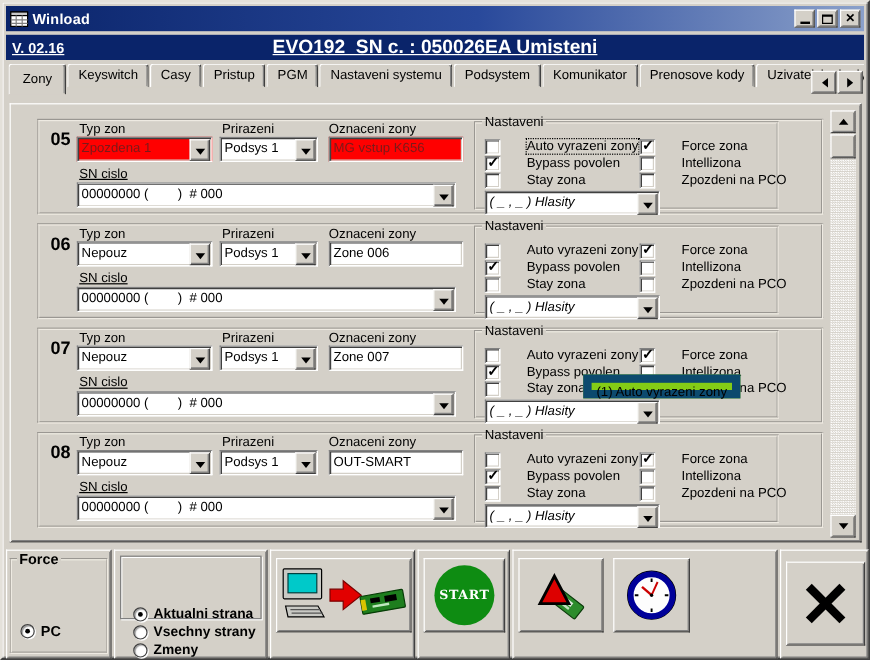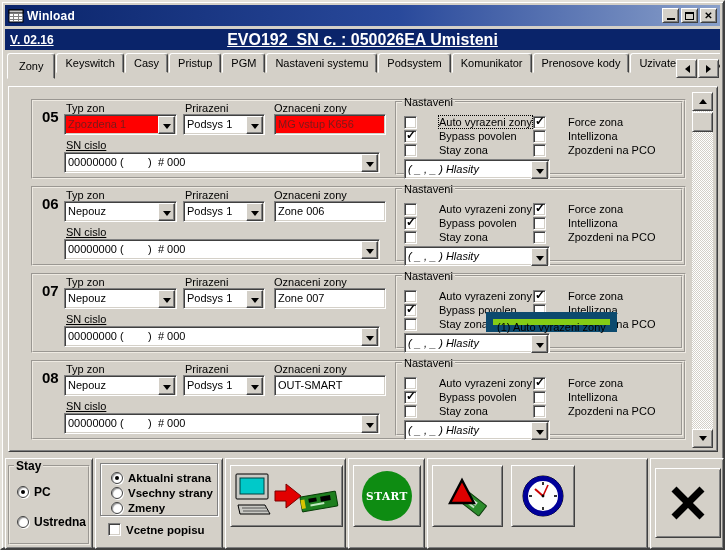--- a/index.html
+++ b/index.html
@@ -90,21 +90,21 @@
   }
   .arr { width:0; height:0; border:4px solid transparent; border-top:5px solid #000; margin-top:7px; }
   .typ-combo { left:31px; top:13px; width:113px; }
   .pri-combo { left:150px; top:13px; width:82px; }
   .sn-combo  { left:31px; top:51px; width:316px; }
   .textfield { position:absolute; left:241px; top:13px; width:112px; height:21px; padding:3px 3px 0; white-space:pre; overflow:hidden; }
   .combo.hl { background:#ff0000; }
   .combo.hl .combo-text { color:#7a1a1a; }
   .textfield.hl { background:#ff0000; color:#7a1a1a; }
 
-  .nastaveni { position:absolute; left:362px; top:-5px; width:288px; height:79px; margin:0; padding:0; background:#d4d0c8; }
+  .nastaveni { position:absolute; left:362px; top:-5px; width:254px; height:79px; margin:0; padding:0; background:#d4d0c8; }
   .nastaveni legend { font-size:11px; margin-left:5px; padding:0 2px; }
   .cbrow { position:absolute; display:flex; align-items:center; gap:22px; height:14px; white-space:nowrap; }
   .c1r1{left:7px;top:7px} .c1r2{left:7px;top:21px} .c1r3{left:7px;top:35px}
   .c2r1{left:136px;top:7px} .c2r2{left:136px;top:21px} .c2r3{left:136px;top:35px}
   .cb { width:13px; height:13px; position:relative; flex:none; }
   .cb.on::after { content:"✓"; position:absolute; left:1px; top:-2px; font-size:12px; font-weight:bold; line-height:12px; }
   .focus-dotted { outline:1px dotted #000; }
   .hlasity-combo { left:7px; top:51px; width:146px; height:20px;font-style:italic; }
 
   .tooltip {
@@ -125,21 +125,21 @@
   .tri-down { width:0;height:0;border:4px solid transparent;border-top:5px solid #000;margin-top:4px; }
   .sb-thumb { position:absolute; left:0; top:20px; width:21px; height:20px; }
 
   
   .bottom { position:absolute; left:3px; top:456px; width:719px; height:91px; display:flex; gap:2px; }
   .sec { position:relative; flex:none; height:91px; }
   .sec-zdroj { width:88px; } .sec-scope { width:128px; } .sec-transfer { width:121px; }
   .sec-start { width:77px; } .sec-icons { flex:1; } .sec-close { width:74px; }
   .zdroj-fs { position:absolute; left:2px; top:0px; right:2px; bottom:3px; margin:0; padding:0; }
   .zdroj-fs legend { font-weight:bold; font-size:12px; margin-left:4px; padding:0 2px; }
-  .rbrow { position:absolute; display:flex; align-items:center; gap:5px; white-space:nowrap; }
+  .rbrow { position:absolute; display:flex; align-items:center; gap:5px; white-space:nowrap;margin-top:34px; }
   .rb { width:12px; height:12px; border-radius:50%; background:#fff; border:1px solid #404040;
         box-shadow: inset 1px 1px 1px rgba(64,64,64,.55), 1px 1px 0 #fff; position:relative; flex:none; }
   .rb.on::after { content:""; position:absolute; left:3px; top:3px; width:4px; height:4px; border-radius:50%; background:#000; }
   .blabel { font-weight:bold; font-size:12px; }
   .zd1 { left:7px; top:12px; } .zd2 { left:7px; top:42px; }
   .scope-box { position:absolute; left:4px; top:4px; right:4px; height:53px; border:1px solid #808080; box-shadow:1px 1px 0 #fff, inset 1px 1px 0 #fff; }
   .sc1 { left:10px; top:8px; } .sc2 { left:10px; top:23px; } .sc3 { left:10px; top:38px; }
   .sc-include { left:12px; top:64px; }
   .scope-box .blabel, .sc-include .blabel { font-size:11.5px; }
 
@@ -461,21 +461,21 @@
       <div class="sb-btn sb-down raised">
           <span class="tri-down"></span>
         </div>
     </div>
   </div>
 
   <div class="bottom">
 
     <div class="sec sec-zdroj raised">
       <fieldset class="zdroj-fs groove">
-        <legend>Stay</legend>
+        <legend>Force</legend>
         <div class="rbrow zd1">
             <span class="rb on"></span>
             <span class="blabel">PC</span>
           </div>
         <div class="rbrow zd2">
             <span class="rb"></span>
             <span class="blabel">Ustredna</span>
           </div>
       </fieldset>
     </div>

